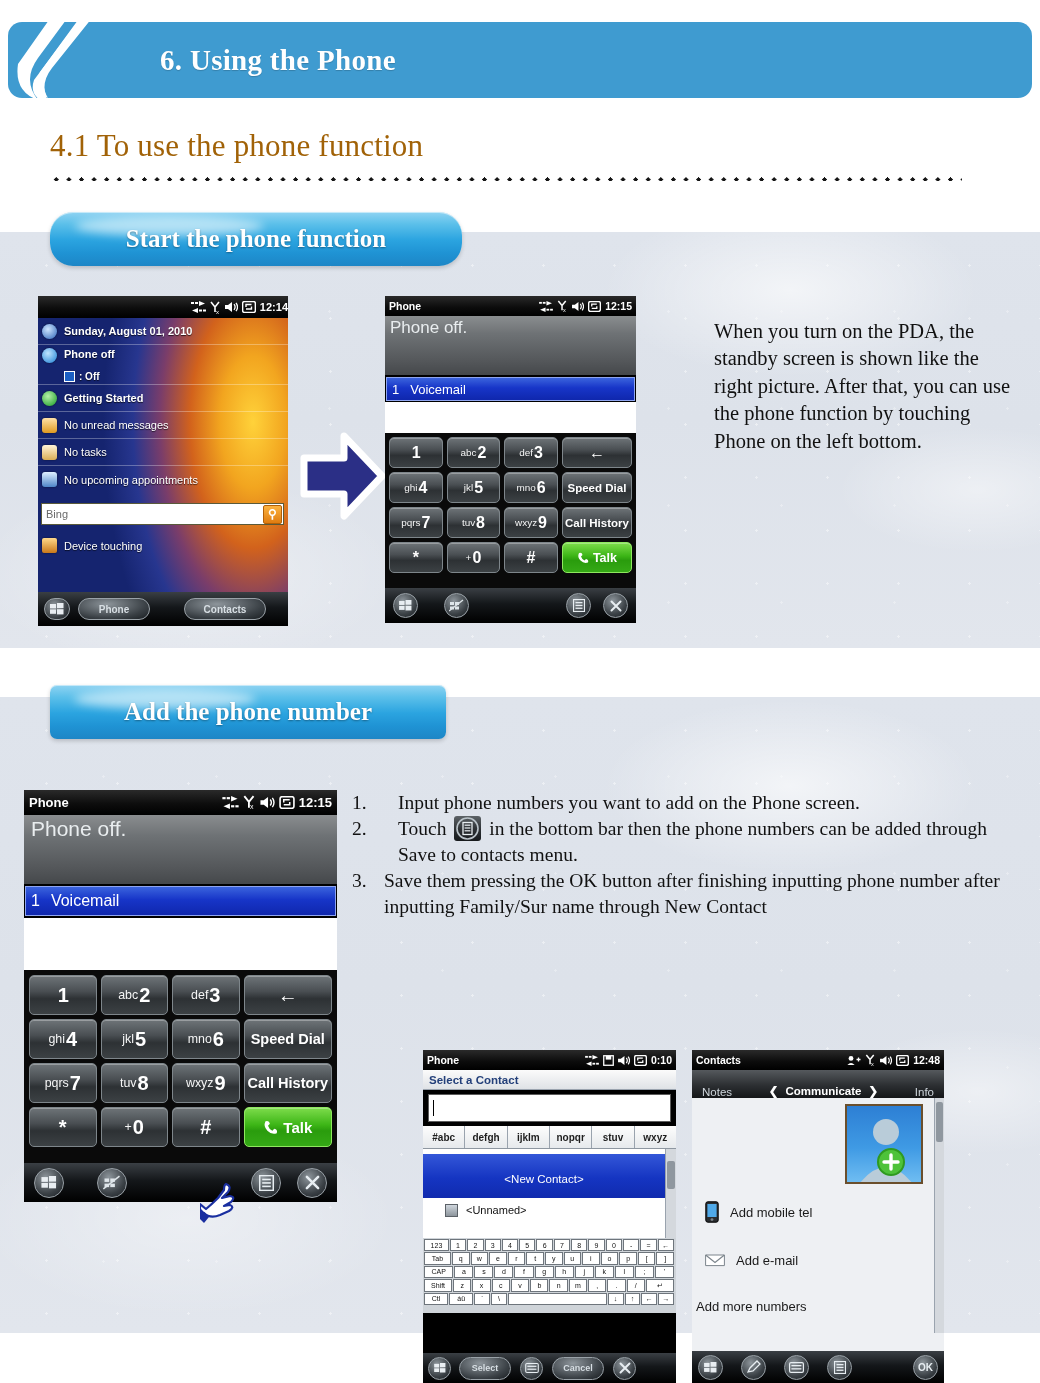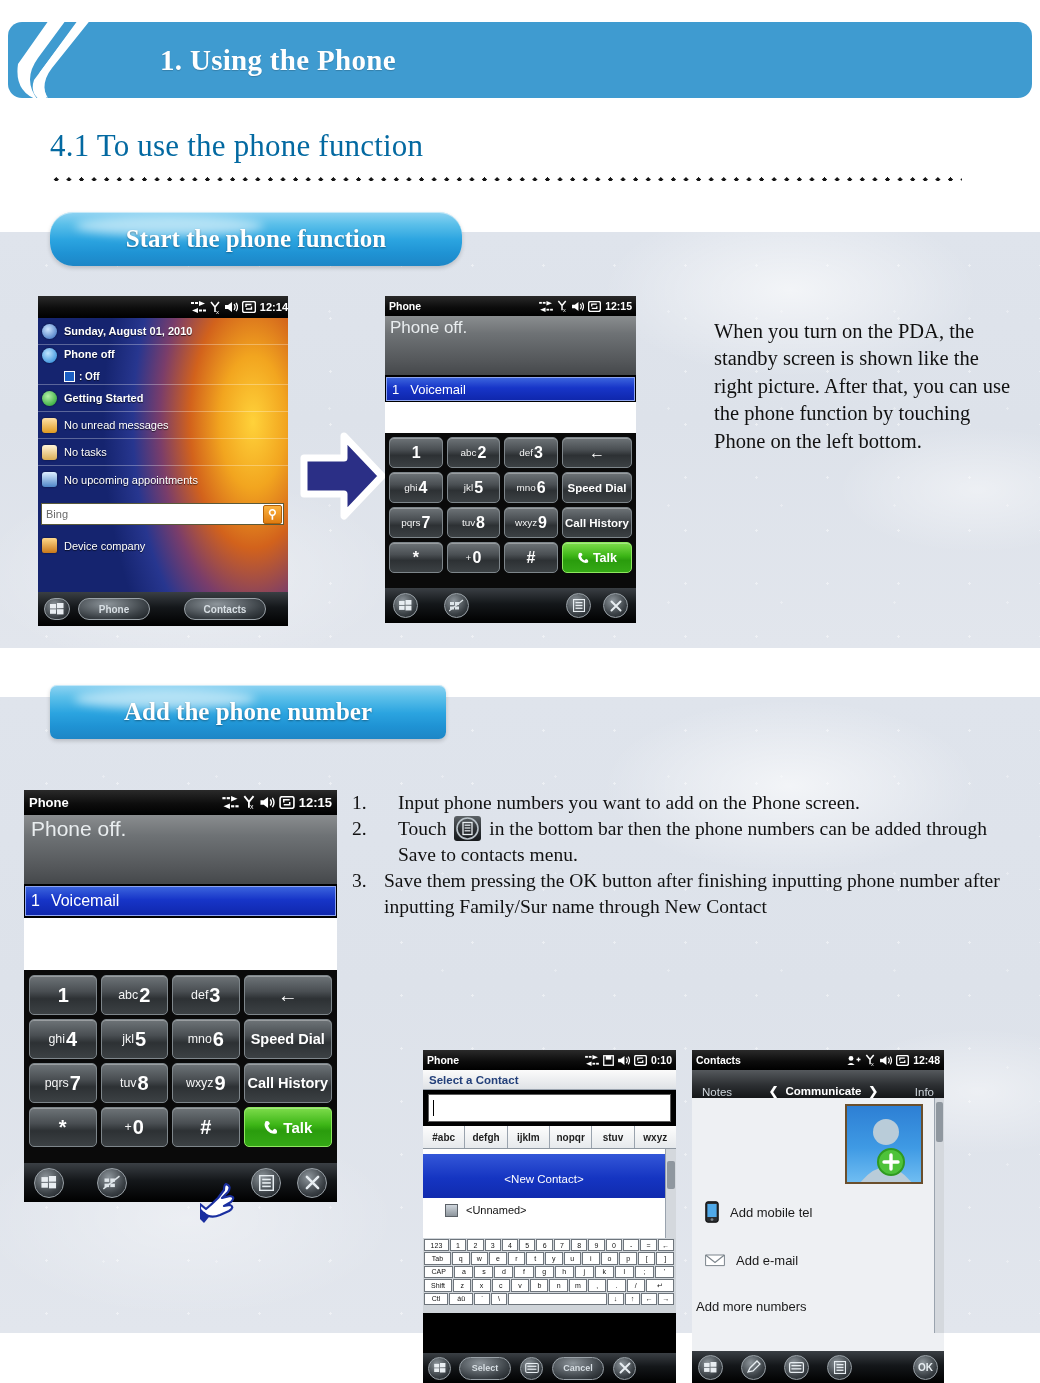--- a/index.html
+++ b/index.html
@@ -20,21 +20,21 @@
   .header-logo { position:absolute; left:4px; top:0px; width:140px; height:92px; }
   .header-title {
     position:absolute; left:160px; top:30px;
     font-size:29px; font-weight:bold; color:#ffffff;
     letter-spacing:.3px; text-shadow:0 1px 1px rgba(0,0,0,.18);
   }
 
   
   .sec-title {
     position:absolute; left:50px; top:128px;
-    font-size:31px; color:#0369a1; letter-spacing:.2px;
+    font-size:31px; color:#a16207; letter-spacing:.2px;
   }
   .dot-rule {
     position:absolute; left:50px; top:172px; width:912px; height:9px;
     background-image: radial-gradient(circle, #151515 0 2.0px, rgba(0,0,0,0) 2.2px);
     background-size:12.6px 9px; background-repeat:repeat-x;
     background-position: 0 3px;
   }
 
   
   .panel {
@@ -291,21 +291,21 @@
 </head>
 <body>
 
 <div class="header-wrap">
   <div class="header-bar"></div>
   <svg class="header-logo" viewBox="0 0 140 92">
     <path d="M118 -4 L52 -4 L14 50 Q10 78 34 86 Q18 66 34 44 L62 6 L74 6 L36 58 Q28 76 44 84 Q34 68 48 50 L86 -2 Z" fill="#ffffff"></path>
     <path d="M132 0 L86 0 L40 62 Q32 82 52 90 L60 90 L60 22 Z" fill="#ffffff" opacity="0"></path>
     <path d="M126 -6 L84 -6 L30 66 Q24 84 46 90 Q34 72 48 54 L96 -6 Z" fill="#ffffff"></path>
   </svg>
-  <div class="header-title">1. Using the Phone</div>
+  <div class="header-title">6. Using the Phone</div>
 </div>
 
 <div class="sec-title">4.1 To use the phone function</div>
 <div class="dot-rule"></div>
 
 <div class="panel" id="panel-one"></div>
 
 <div class="pill" id="pill-start">
   <span>Start the phone function</span>
 </div>
@@ -375,21 +375,21 @@
     </div>
   </div>
 
   <div class="bing-box" style="top:207px;">
     <input value="Bing" style="">
     <span class="bing-go">⚲</span>
   </div>
 
   <div class="today-row" style="position:absolute;top:236px;left:0;right:0;border-bottom:0;">
     <span class="trow-icon" style="background:linear-gradient(180deg,#ffd98a,#c9781a);border-radius:2px;"></span>
-    <span>Device company</span>
+    <span>Device touching</span>
   </div>
 
   <div class="softbar" style="height:34px;padding:0 6px;">
     <div class="softkey" style="width:26px;height:22px;border-radius:12px;">
       <svg width="14" height="12" viewBox="0 0 14 12">
         <rect x="0" y="1" width="6" height="4.4" fill="#e9eef2"></rect>
           <rect x="7" y="0" width="6.5" height="5.2" fill="#e9eef2"></rect>
         <rect x="0" y="6.4" width="6" height="4.4" fill="#e9eef2"></rect>
           <rect x="7" y="6.2" width="6.5" height="5.2" fill="#e9eef2"></rect>
       </svg>

